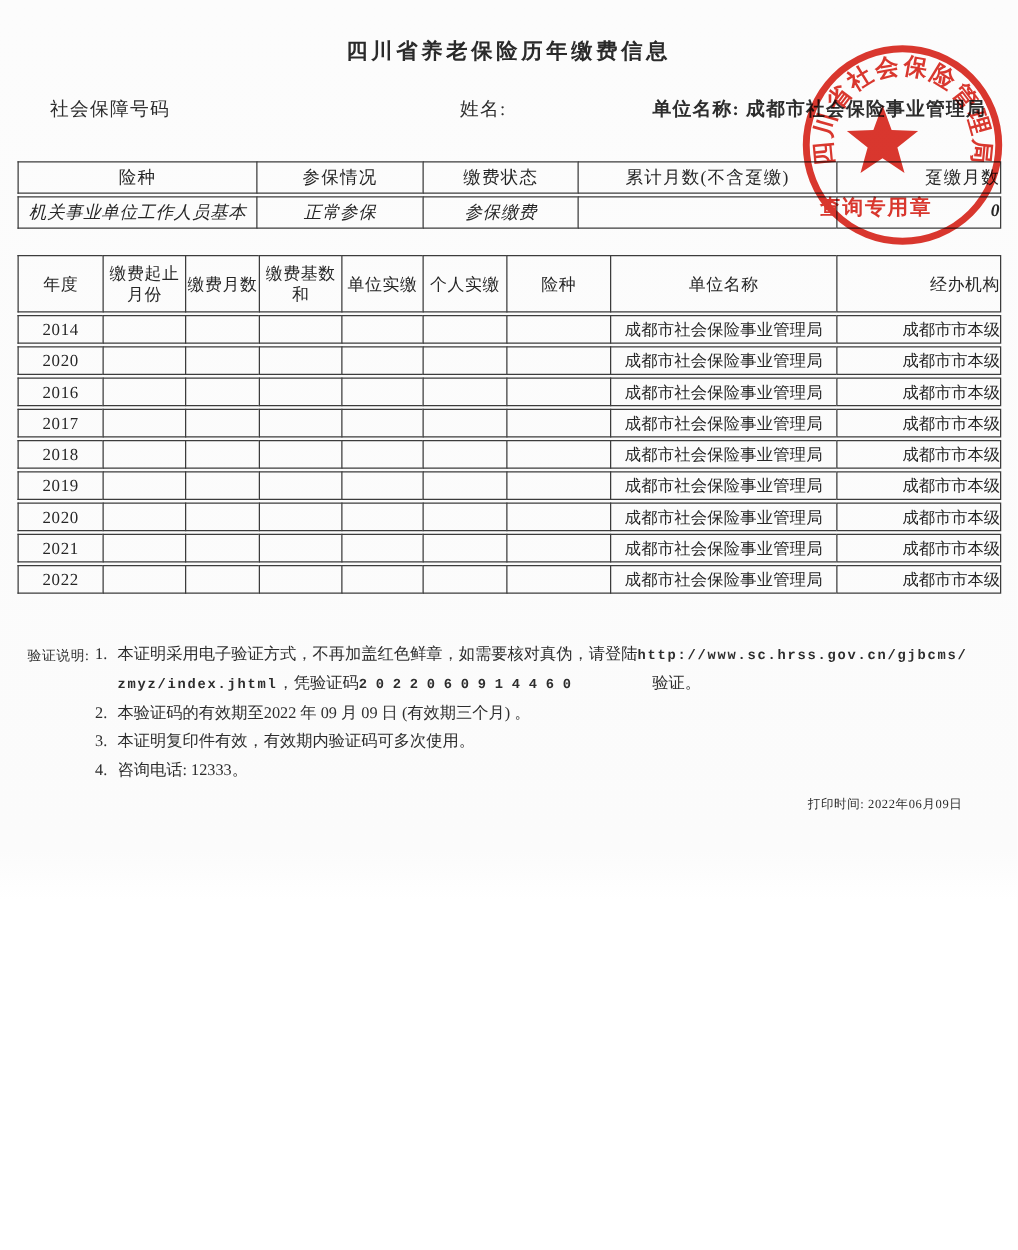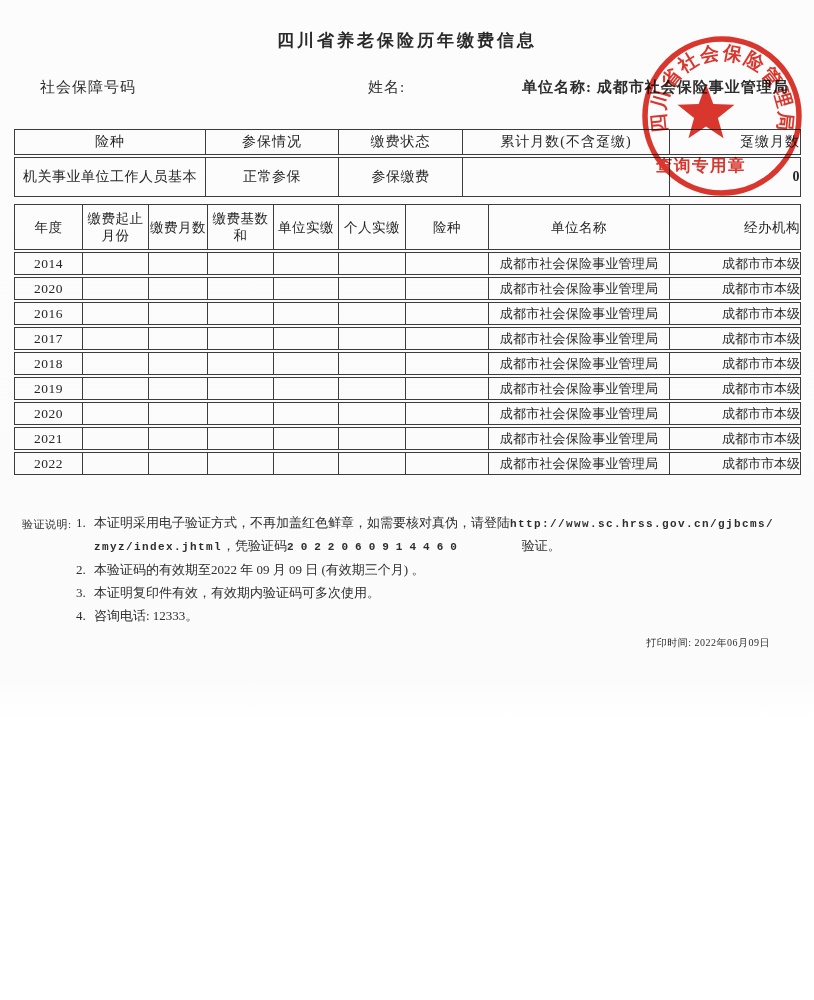--- a/index.html
+++ b/index.html
@@ -27,21 +27,21 @@
   table { border-collapse:separate; border-spacing:0 2px; table-layout:fixed; }
   td, th {
     border:1.6px solid #3c3c3c; border-right:none;
     font-weight:normal; text-align:center; vertical-align:middle;
     overflow:hidden; white-space:nowrap;
   }
   td:last-child, th:last-child { border-right:1.6px solid #3c3c3c;text-align:right; }
 
   .t1 { position:absolute; left:14px; top:127px; width:787px; }
   .t1 th { height:26px; font-size:14px; letter-spacing:1px; }
-  .t1 td { height:40px; font-size:14px; letter-spacing:0.5px; }
+  .t1 td { height:26px; font-size:14px; letter-spacing:0.5px;font-style:italic; }
   .t1 .lump { font-weight:bold; }
 
   .t2 { position:absolute; left:14px; top:202px; width:787px; }
   .t2 th { height:46px; font-size:13.5px; line-height:17px; white-space:normal; letter-spacing:0.5px; }
   .t2 td { height:23px; font-size:13px; }
   .t2 .year-cell { font-size:13.5px; letter-spacing:0.5px; }
   .t2 .unit-cell { font-size:13px; letter-spacing:0.2px; }
 
   .seal {
     position:absolute; left:630px; top:24px; width:184px; height:184px;

